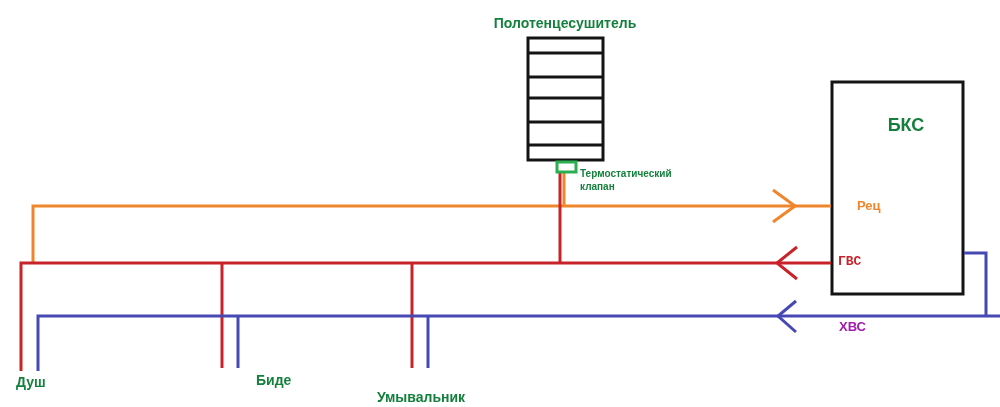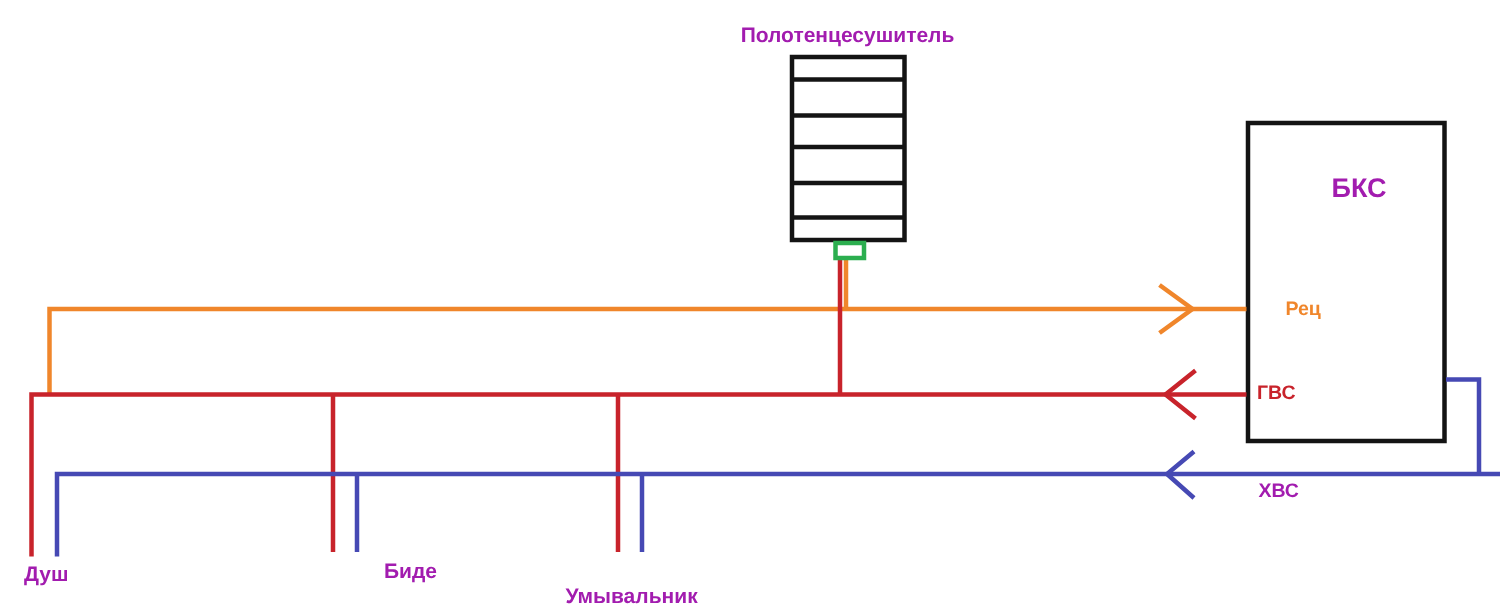--- a/index.html
+++ b/index.html
@@ -8,29 +8,29 @@
     width: 1000px;
     height: 407px;
     background: #ffffff;
     overflow: hidden;
     font-family: "Liberation Sans", sans-serif;
   }
   .canvas svg { position: absolute; left: 0; top: 0; }
   .lbl {
     position: absolute;
     font-weight: 700;
-    color: #a21caf;
+    color: #15803d;
     white-space: nowrap;
     line-height: 1.15;
   }
   .lbl-title     { left: 565px; top: 15px;  font-size: 14px; transform: translateX(-50%); }
   .lbl-valve     { left: 580px; top: 168px; font-size: 10px; line-height: 12.5px; }
   .lbl-unit      { left: 894px; top: 115px; font-size: 18px; transform: translateX(-50%); margin-left: 12px; }
   .lbl-rec       { left: 838px; top: 199px; font-size: 13px; padding-left: 19px; }
-  .lbl-gvs       { left: 838px; top: 255px; font-size: 13px; }
+  .lbl-gvs       { left: 838px; top: 255px; font-size: 13px; font-family: Liberation Mono, monospace; }
   .lbl-hvs       { left: 839px; top: 320px; font-size: 13px; }
   .lbl-dush      { left: 16px;  top: 374px; font-size: 14px; text-align: center; }
   .lbl-bide      { left: 212px; top: 372px; font-size: 14px; margin-left: 44px; }
   .lbl-umyvalnik { left: 377px; top: 373px; font-size: 14px; margin-top: 16px; }
 </style>
 </head>
 <body>
 
 <div class="canvas">
 
@@ -69,20 +69,24 @@
       <path d="M238,316 V368"></path>
       <path d="M428,316 V368"></path>
       <path d="M796,301 L778,316 L796,332"></path>
     </g>
 
     <rect x="557" y="162" width="19" height="10" fill="#ffffff" stroke-width="3" stroke="#2BAE4F"></rect>
   </svg>
 
   <div class="lbl lbl-title">Полотенцесушитель</div>
 
+  <div class="lbl lbl-valve">
+    <div>Термостатический</div>
+    <div>клапан</div>
+  </div>
 
   <div class="lbl lbl-unit">БКС</div>
 
   <div class="lbl lbl-rec" style="color: rgb(240, 134, 43);">Рец</div>
 
   <div class="lbl lbl-gvs" style="color: rgb(200, 35, 43);">ГВС</div>
 
   <div class="lbl lbl-hvs" style="color: #a21caf;">ХВС</div>
 
   <div class="lbl lbl-dush">Душ</div>

